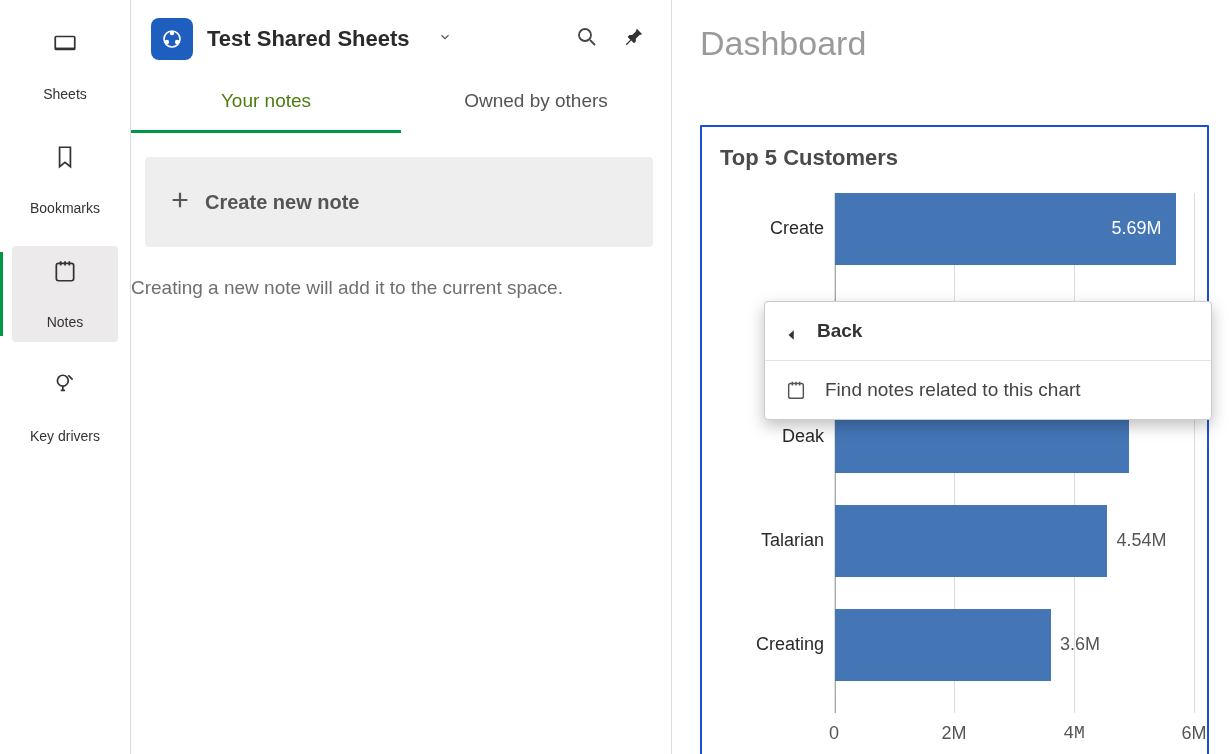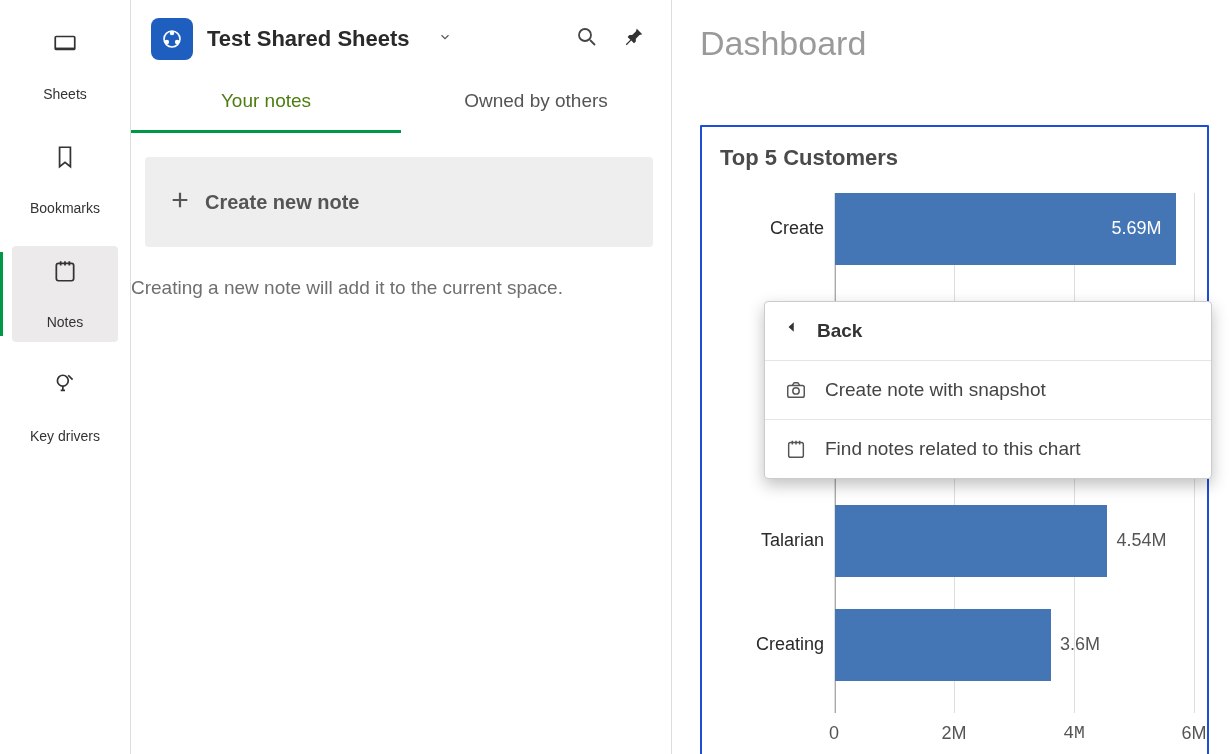--- a/index.html
+++ b/index.html
@@ -212,21 +212,21 @@
     left:62px;
     width:448px;
     background:#fff;
     border:1px solid #ccc;
     border-radius:4px;
     box-shadow:0 6px 16px rgba(0,0,0,0.25);
     z-index:50;
   }
   .ctx-row {
     display:flex;
-    align-items:flex-start;
+    align-items:flex-end;
     gap:18px;
     padding:18px 20px;
     font-size:19px;
     color:#444;
     cursor:pointer;
   }
   .ctx-row + .ctx-row { border-top:1px solid #e5e5e5; }
   .ctx-row:first-child { font-weight:700; color:#333; }
 </style>
 </head>
@@ -349,28 +349,20 @@
 
     <div class="ctx">
       <div class="ctx-row">
         <svg width="14" height="14" viewBox="0 0 24 24" fill="#333">
             <path d="M15 4l-9 8 9 8z"></path>
           </svg>
         <span>Back</span>
       </div>
       <div class="ctx-row">
         <svg width="22" height="22" viewBox="0 0 24 24" fill="none" stroke="#555" stroke-width="1.6">
-            <rect x="3" y="7" width="18" height="13" rx="2"></rect>
-            <path d="M8 7l2-3h4l2 3"></path>
-            <circle cx="12" cy="13" r="3.5"></circle>
-          </svg>
-        <span>Create note with snapshot</span>
-      </div>
-      <div class="ctx-row">
-        <svg width="22" height="22" viewBox="0 0 24 24" fill="none" stroke="#555" stroke-width="1.6">
             <rect x="4" y="5" width="16" height="16" rx="2"></rect>
             <path d="M8 3v4M12 3v4M16 3v4"></path>
           </svg>
         <span>Find notes related to this chart</span>
       </div>
     </div>
   </div>
 </div>
 
 </body></html>

